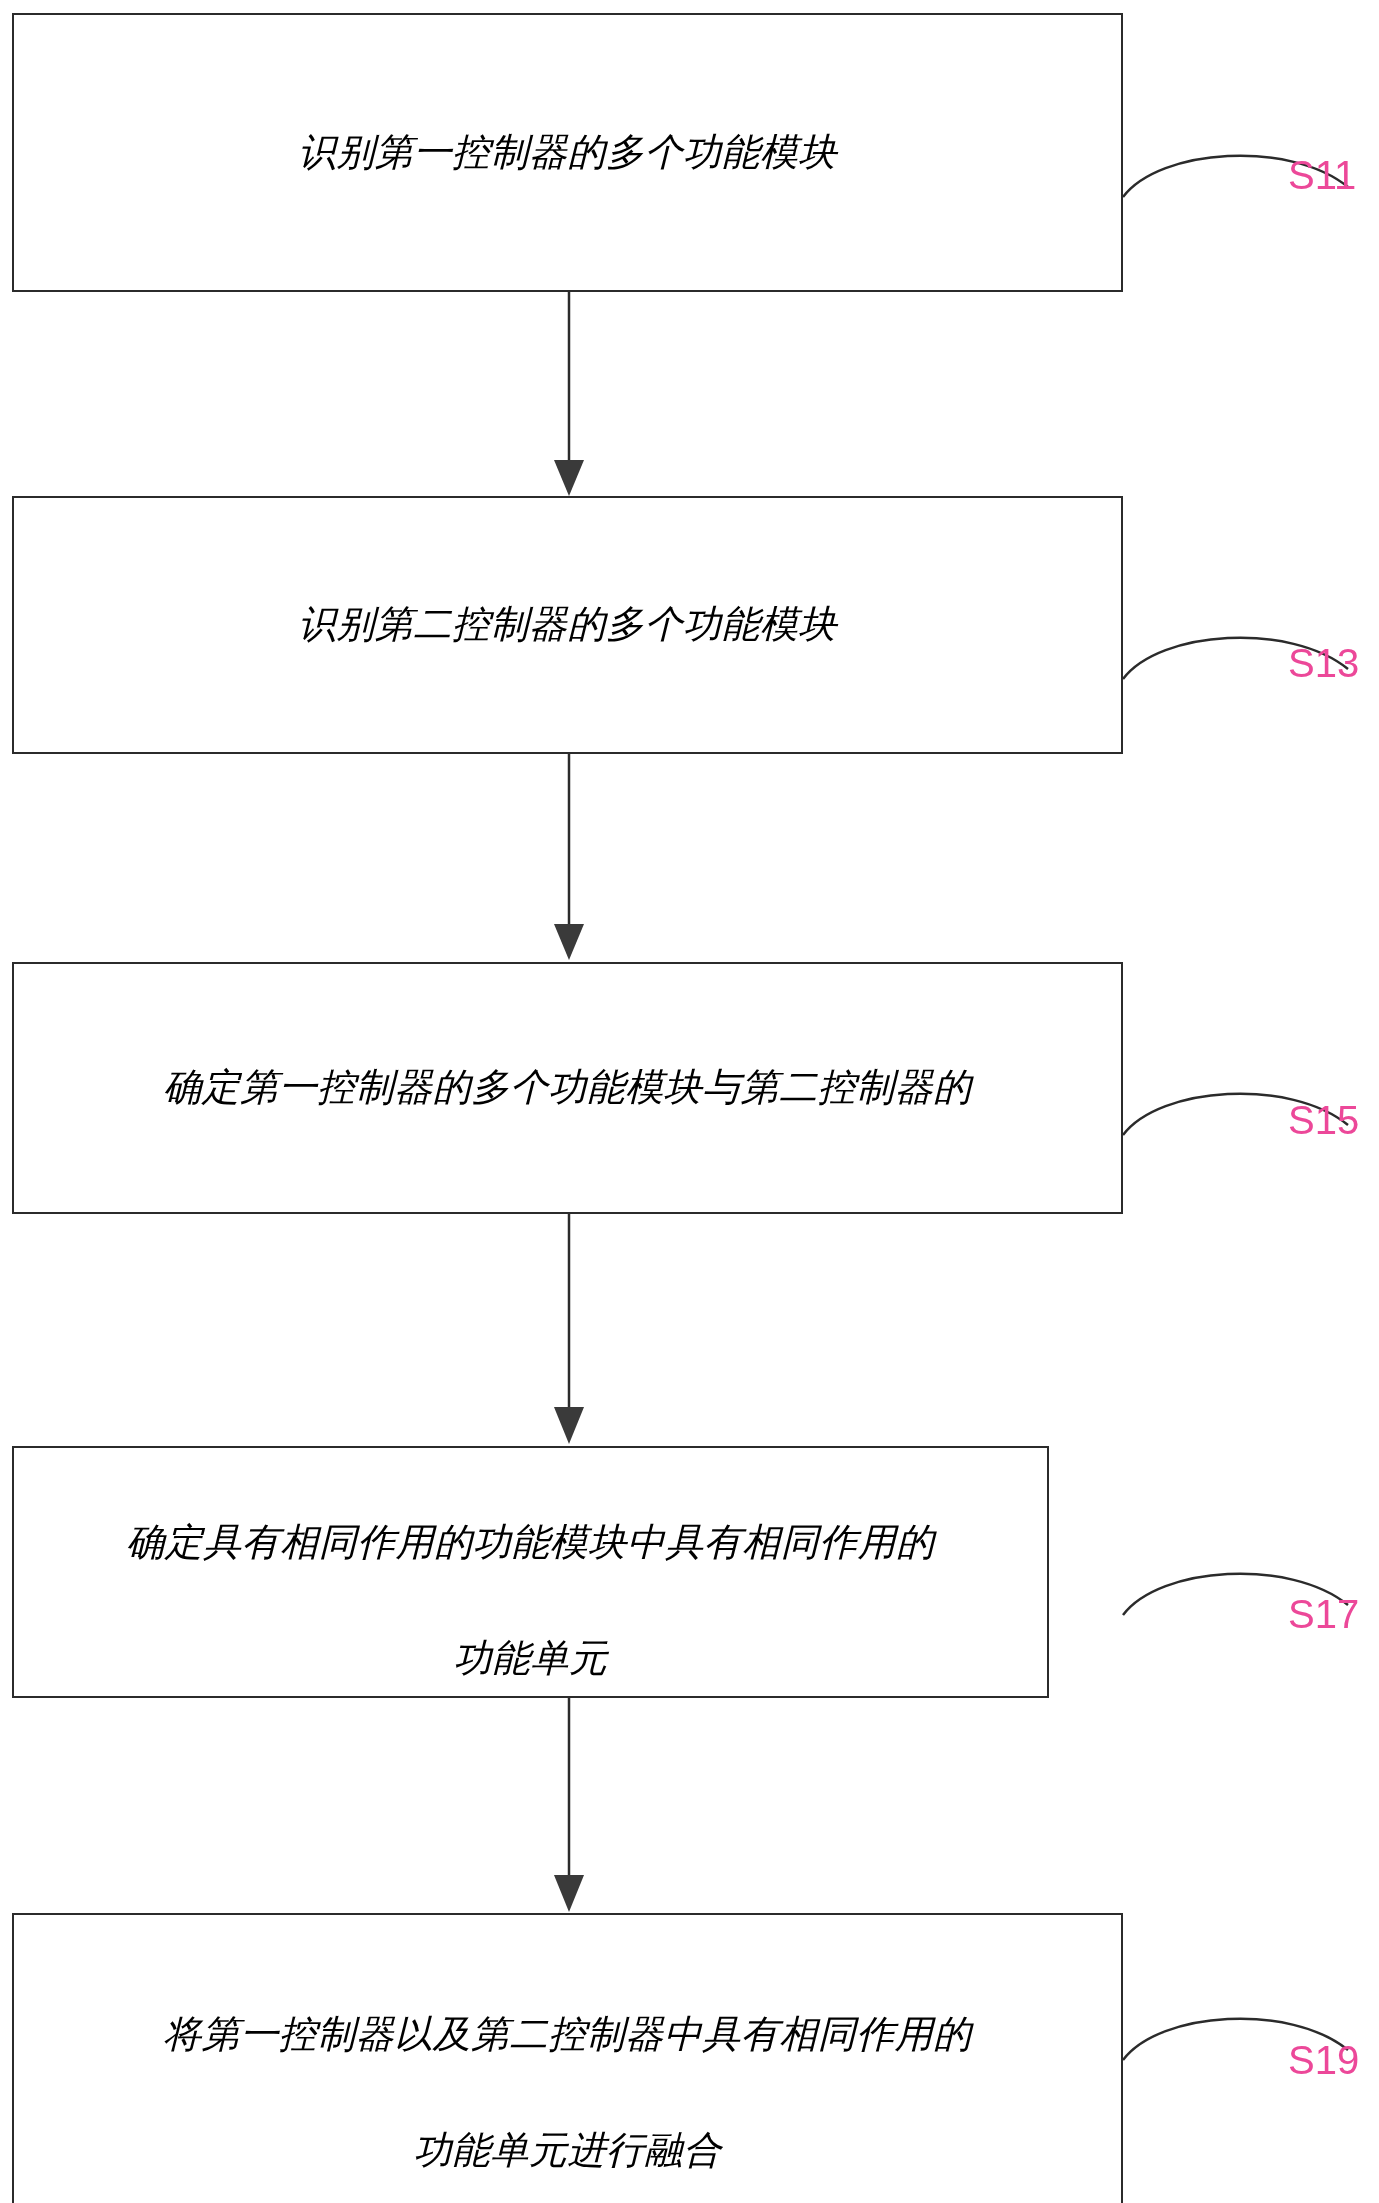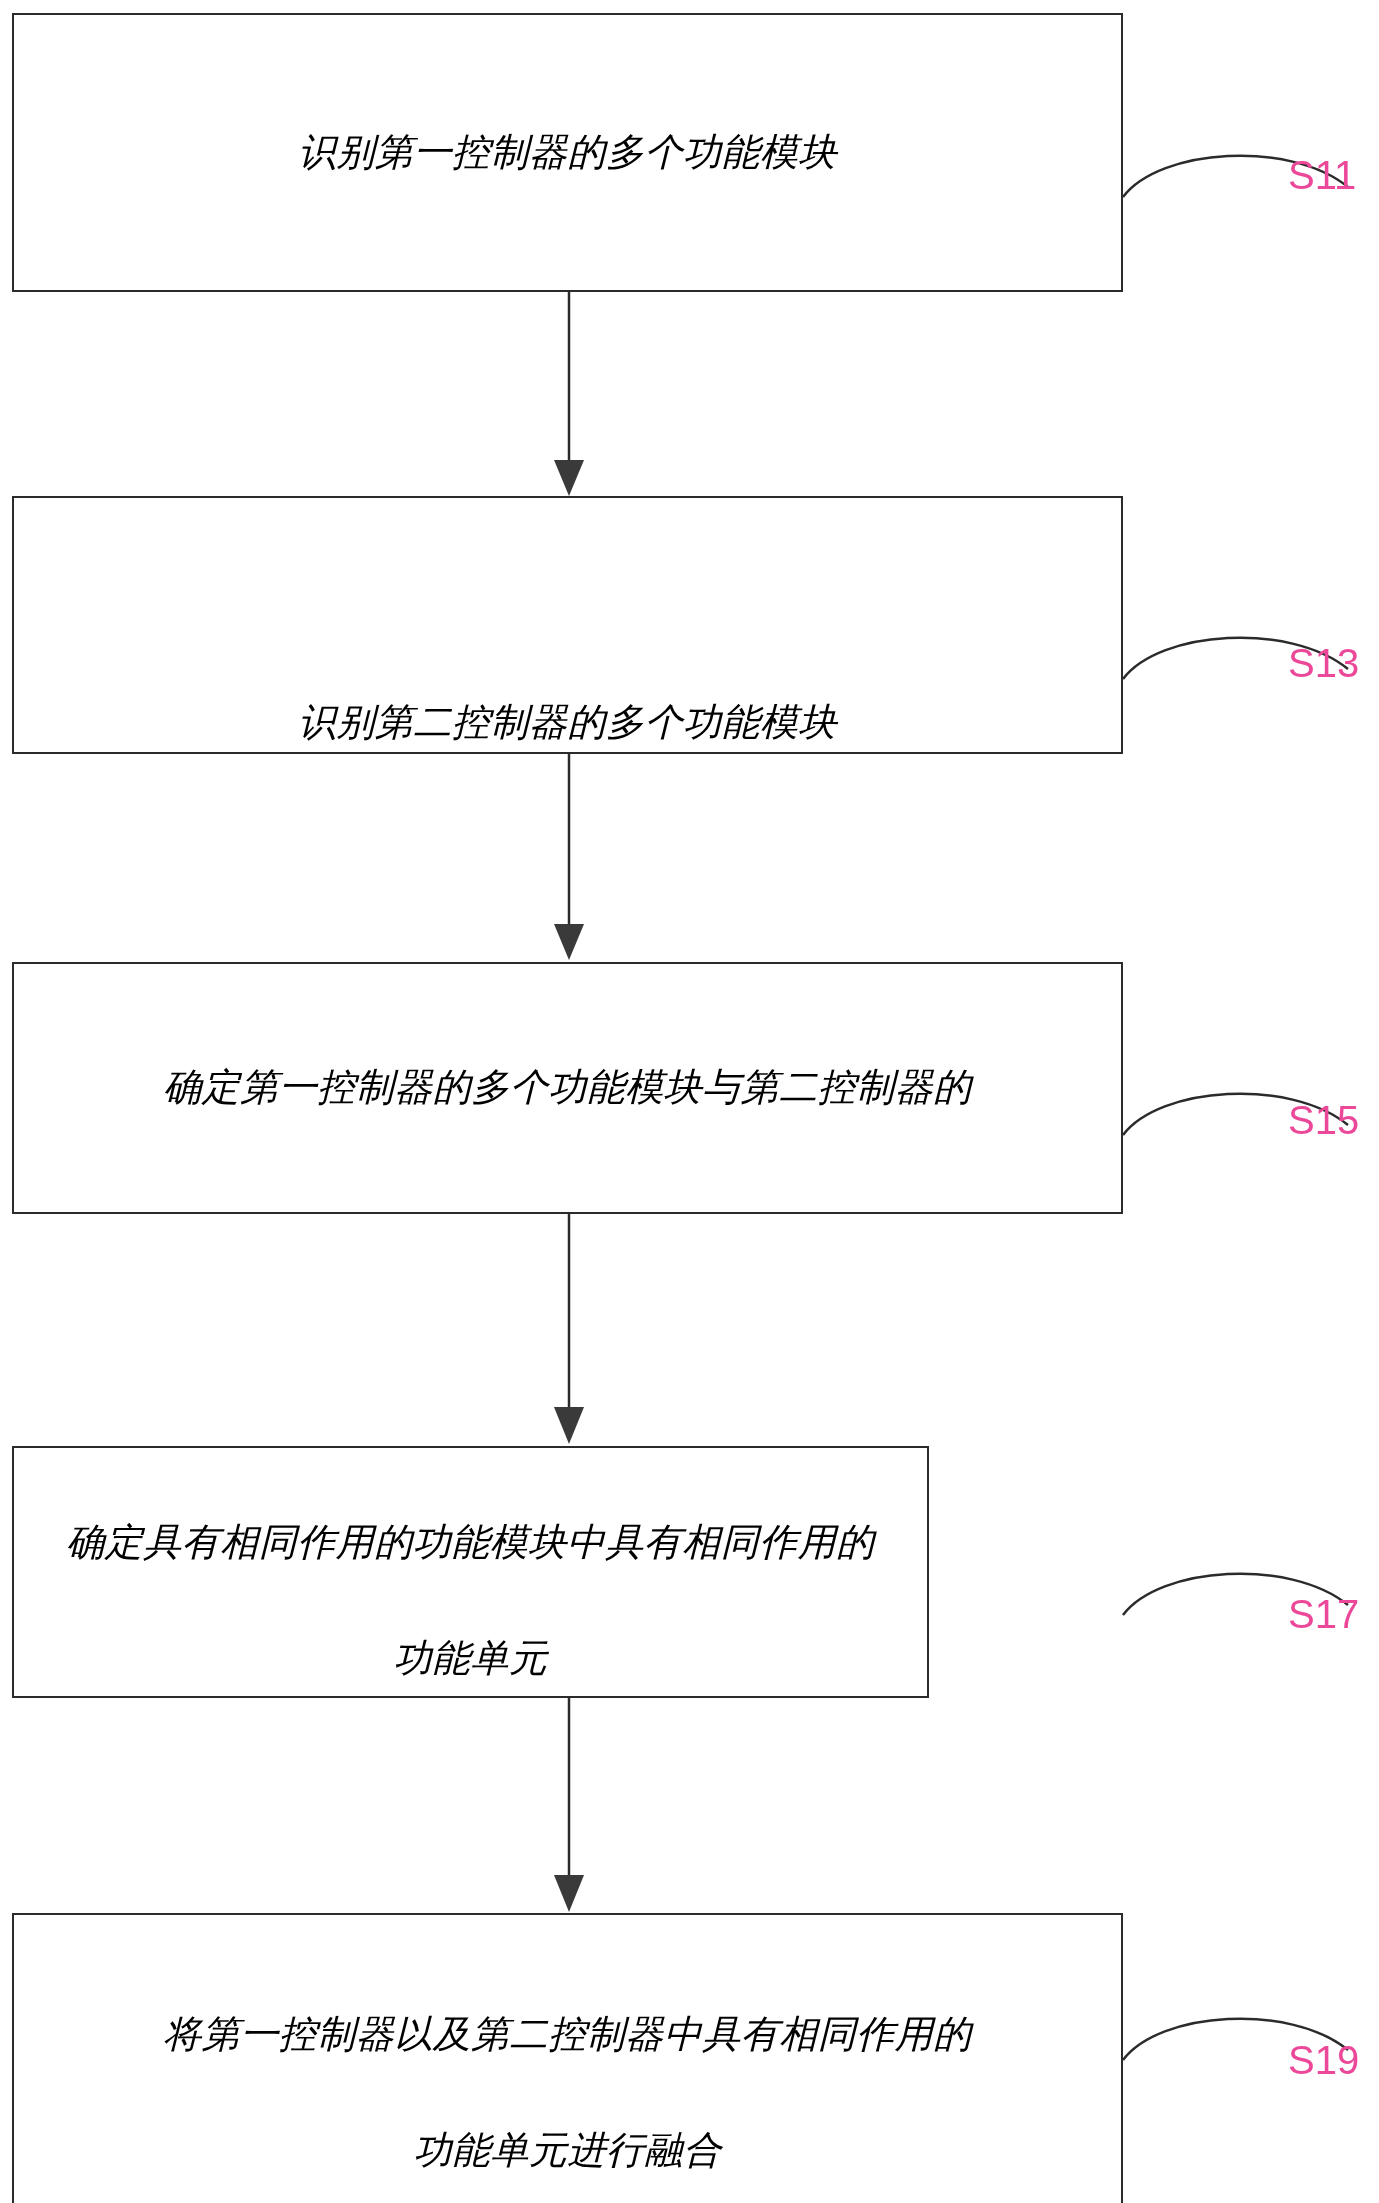--- a/index.html
+++ b/index.html
@@ -67,21 +67,21 @@
   <svg class="leader-svg" style="left:1120px; top:130px;" width="240" height="70" viewBox="0 0 240 70">
     <path d="M 3 67 C 40 18, 170 10, 228 57" fill="none" stroke="#2b2b2b" stroke-width="2.5"></path>
   </svg>
   <div class="step-label" style="left:1288px; top:153px;">S11</div>
 
   <svg class="connector-svg" style="left:548px; top:290px;" width="44" height="208" viewBox="0 0 44 208">
     <line x1="21" y1="0" x2="21" y2="175" stroke="#2b2b2b" stroke-width="2.5"></line>
     <polygon points="6,170 36,170 21,206" fill="#3a3a3a"></polygon>
   </svg>
 
-  <div class="step-box" style="left:12px; top:496px; width:1111px; height:258px;align-items:flex-end;">
+  <div class="step-box" style="left:12px; top:496px; width:1111px; height:258px;">
     <div class="step-text">识别第二控制器的多个功能模块</div>
   </div>
   <svg class="leader-svg" style="left:1120px; top:612px;" width="240" height="70" viewBox="0 0 240 70">
     <path d="M 3 67 C 40 18, 170 10, 228 57" fill="none" stroke="#2b2b2b" stroke-width="2.5"></path>
   </svg>
   <div class="step-label" style="left:1288px; top:641px;">S13</div>
 
   <svg class="connector-svg" style="left:548px; top:754px;" width="44" height="208" viewBox="0 0 44 208">
     <line x1="21" y1="0" x2="21" y2="175" stroke="#2b2b2b" stroke-width="2.5"></line>
     <polygon points="6,170 36,170 21,206" fill="#3a3a3a"></polygon>
@@ -95,21 +95,21 @@
   <svg class="leader-svg" style="left:1120px; top:1068px;" width="240" height="70" viewBox="0 0 240 70">
     <path d="M 3 67 C 40 18, 170 10, 228 57" fill="none" stroke="#2b2b2b" stroke-width="2.5"></path>
   </svg>
   <div class="step-label" style="left:1288px; top:1098px;">S15</div>
 
   <svg class="connector-svg" style="left:548px; top:1214px;" width="44" height="232" viewBox="0 0 44 232">
     <line x1="21" y1="0" x2="21" y2="198" stroke="#2b2b2b" stroke-width="2.5"></line>
     <polygon points="6,193 36,193 21,230" fill="#3a3a3a"></polygon>
   </svg>
 
-  <div class="step-box" style="left:12px; top:1446px; width:917px; height:252px;">
+  <div class="step-box" style="left:12px; top:1446px; width:1037px; height:252px;">
     <div class="step-text">
       <span>确定具有相同作用的功能模块中具有相同作用的</span><br>
       <span>功能单元</span>
     </div>
   </div>
   <svg class="leader-svg" style="left:1120px; top:1548px;" width="240" height="70" viewBox="0 0 240 70">
     <path d="M 3 67 C 40 18, 170 10, 228 57" fill="none" stroke="#2b2b2b" stroke-width="2.5"></path>
   </svg>
   <div class="step-label" style="left:1288px; top:1592px;">S17</div>
 

